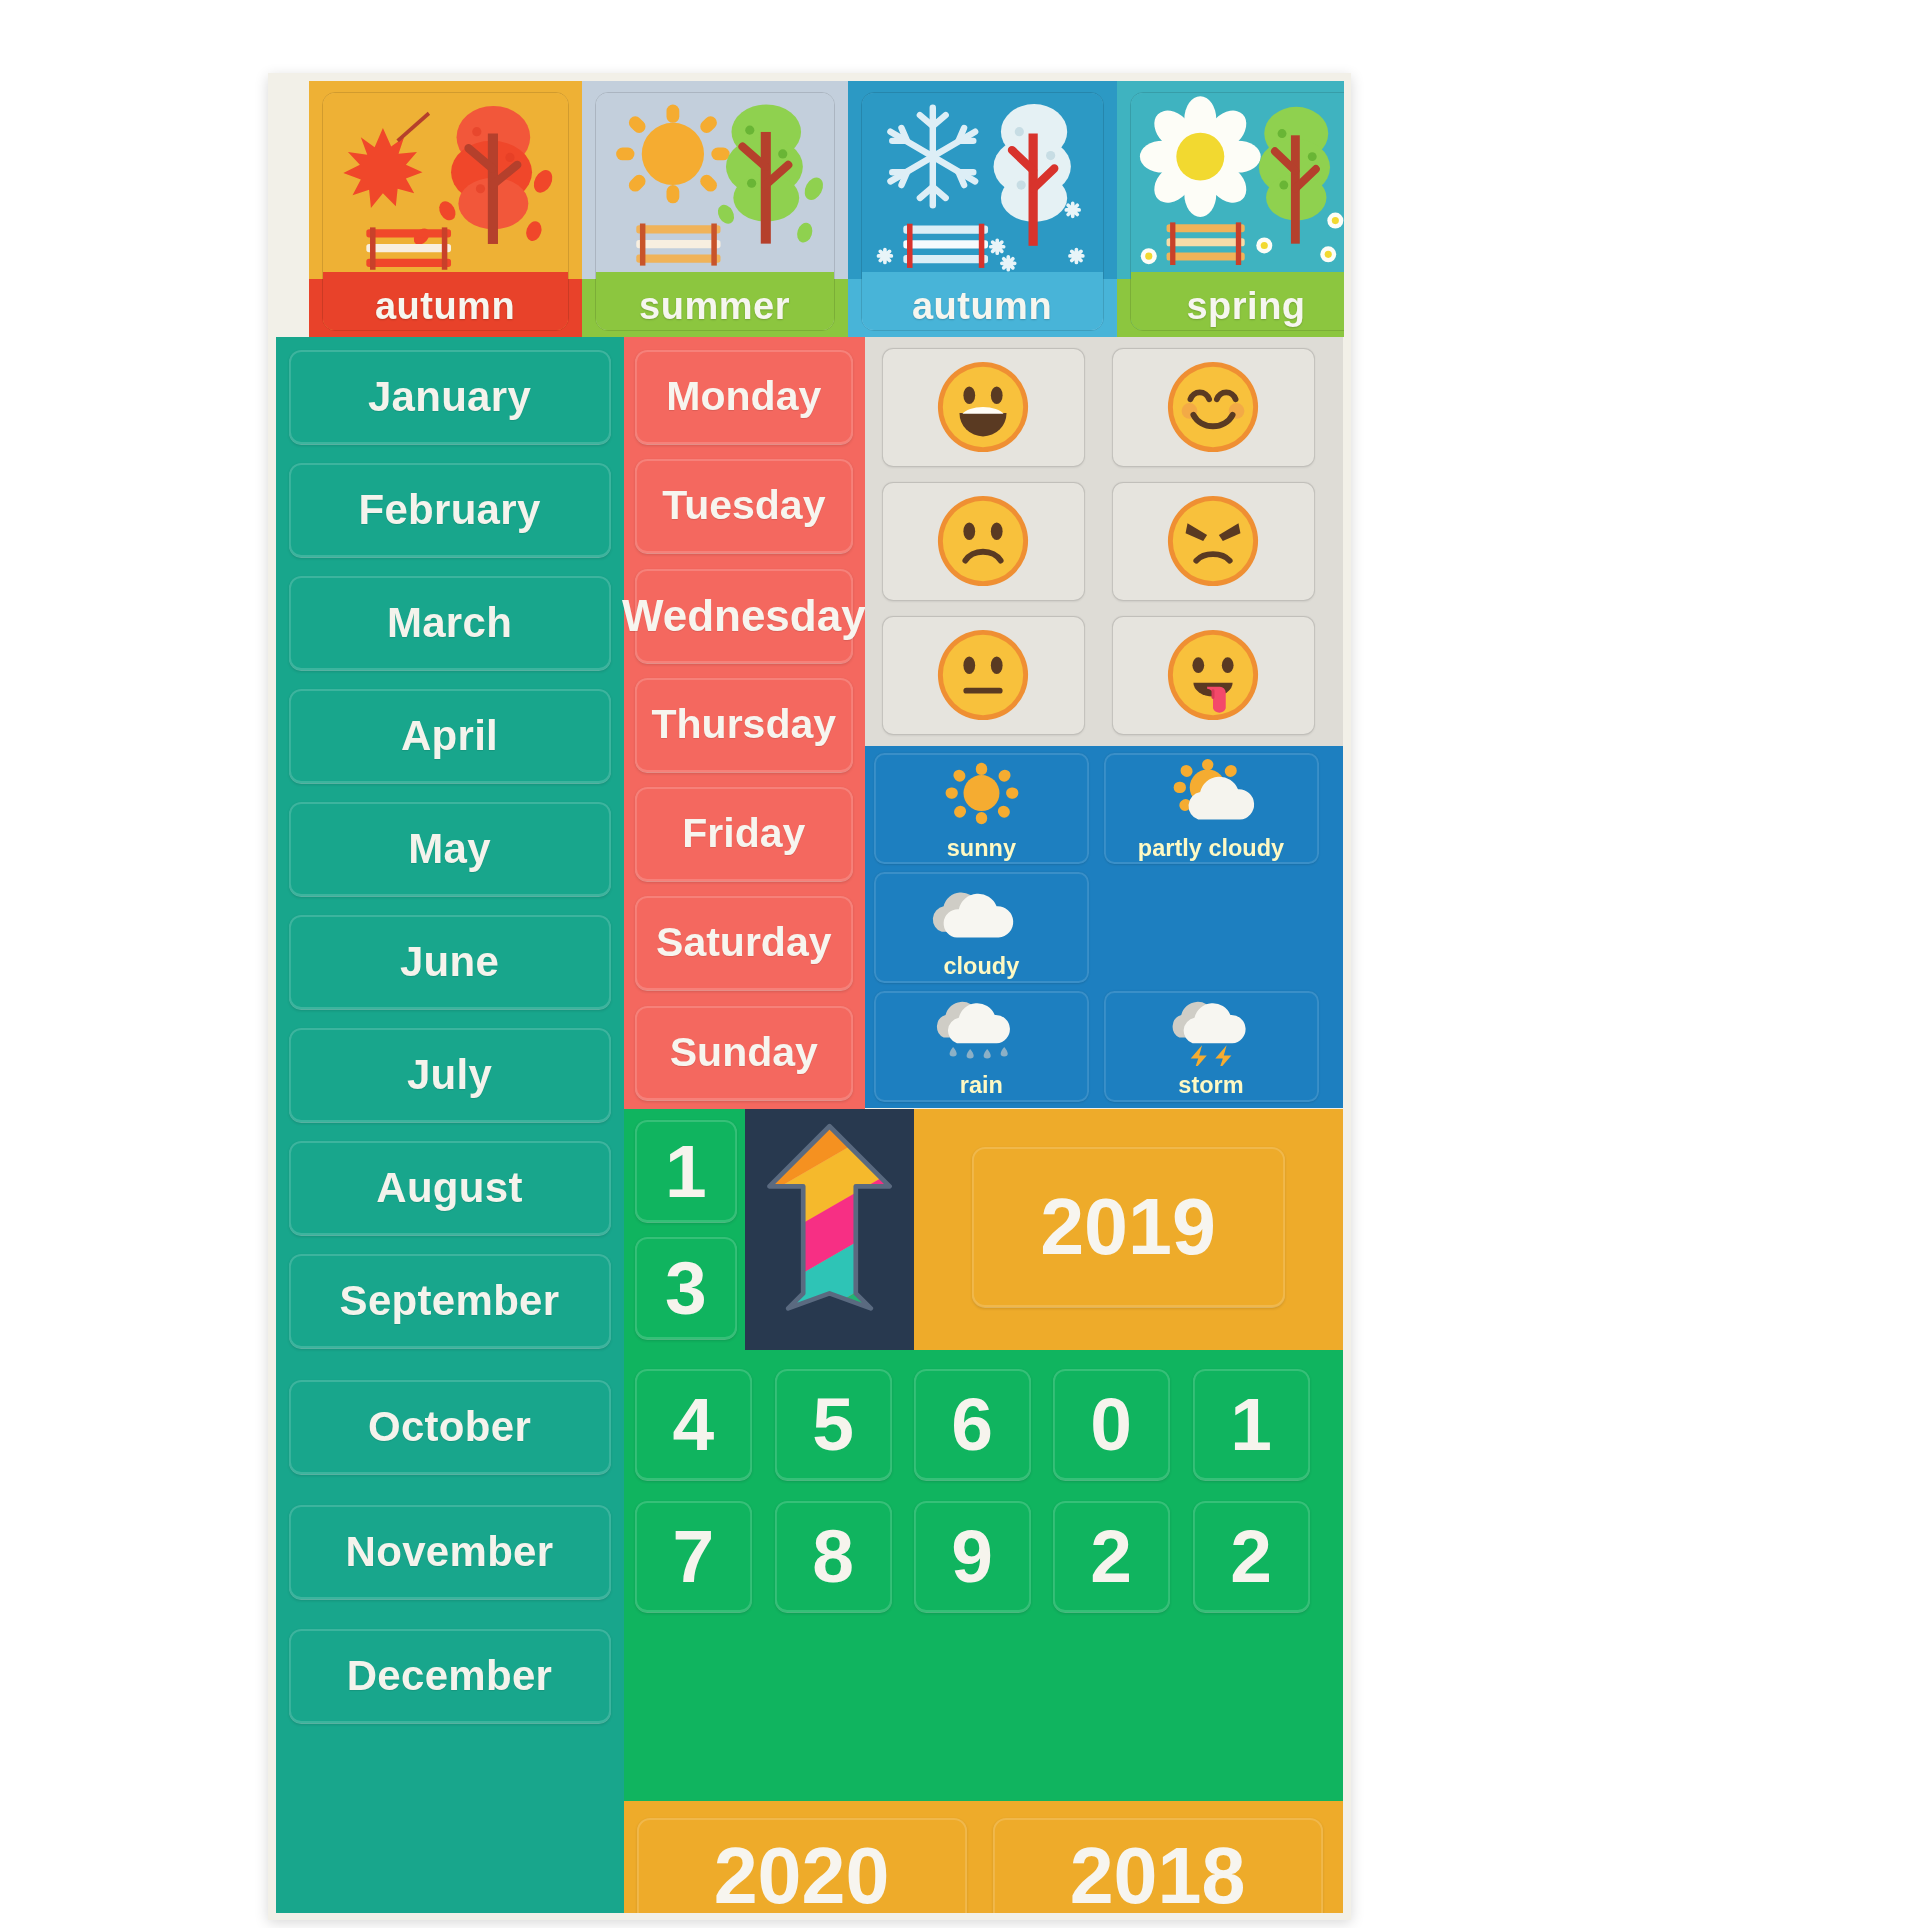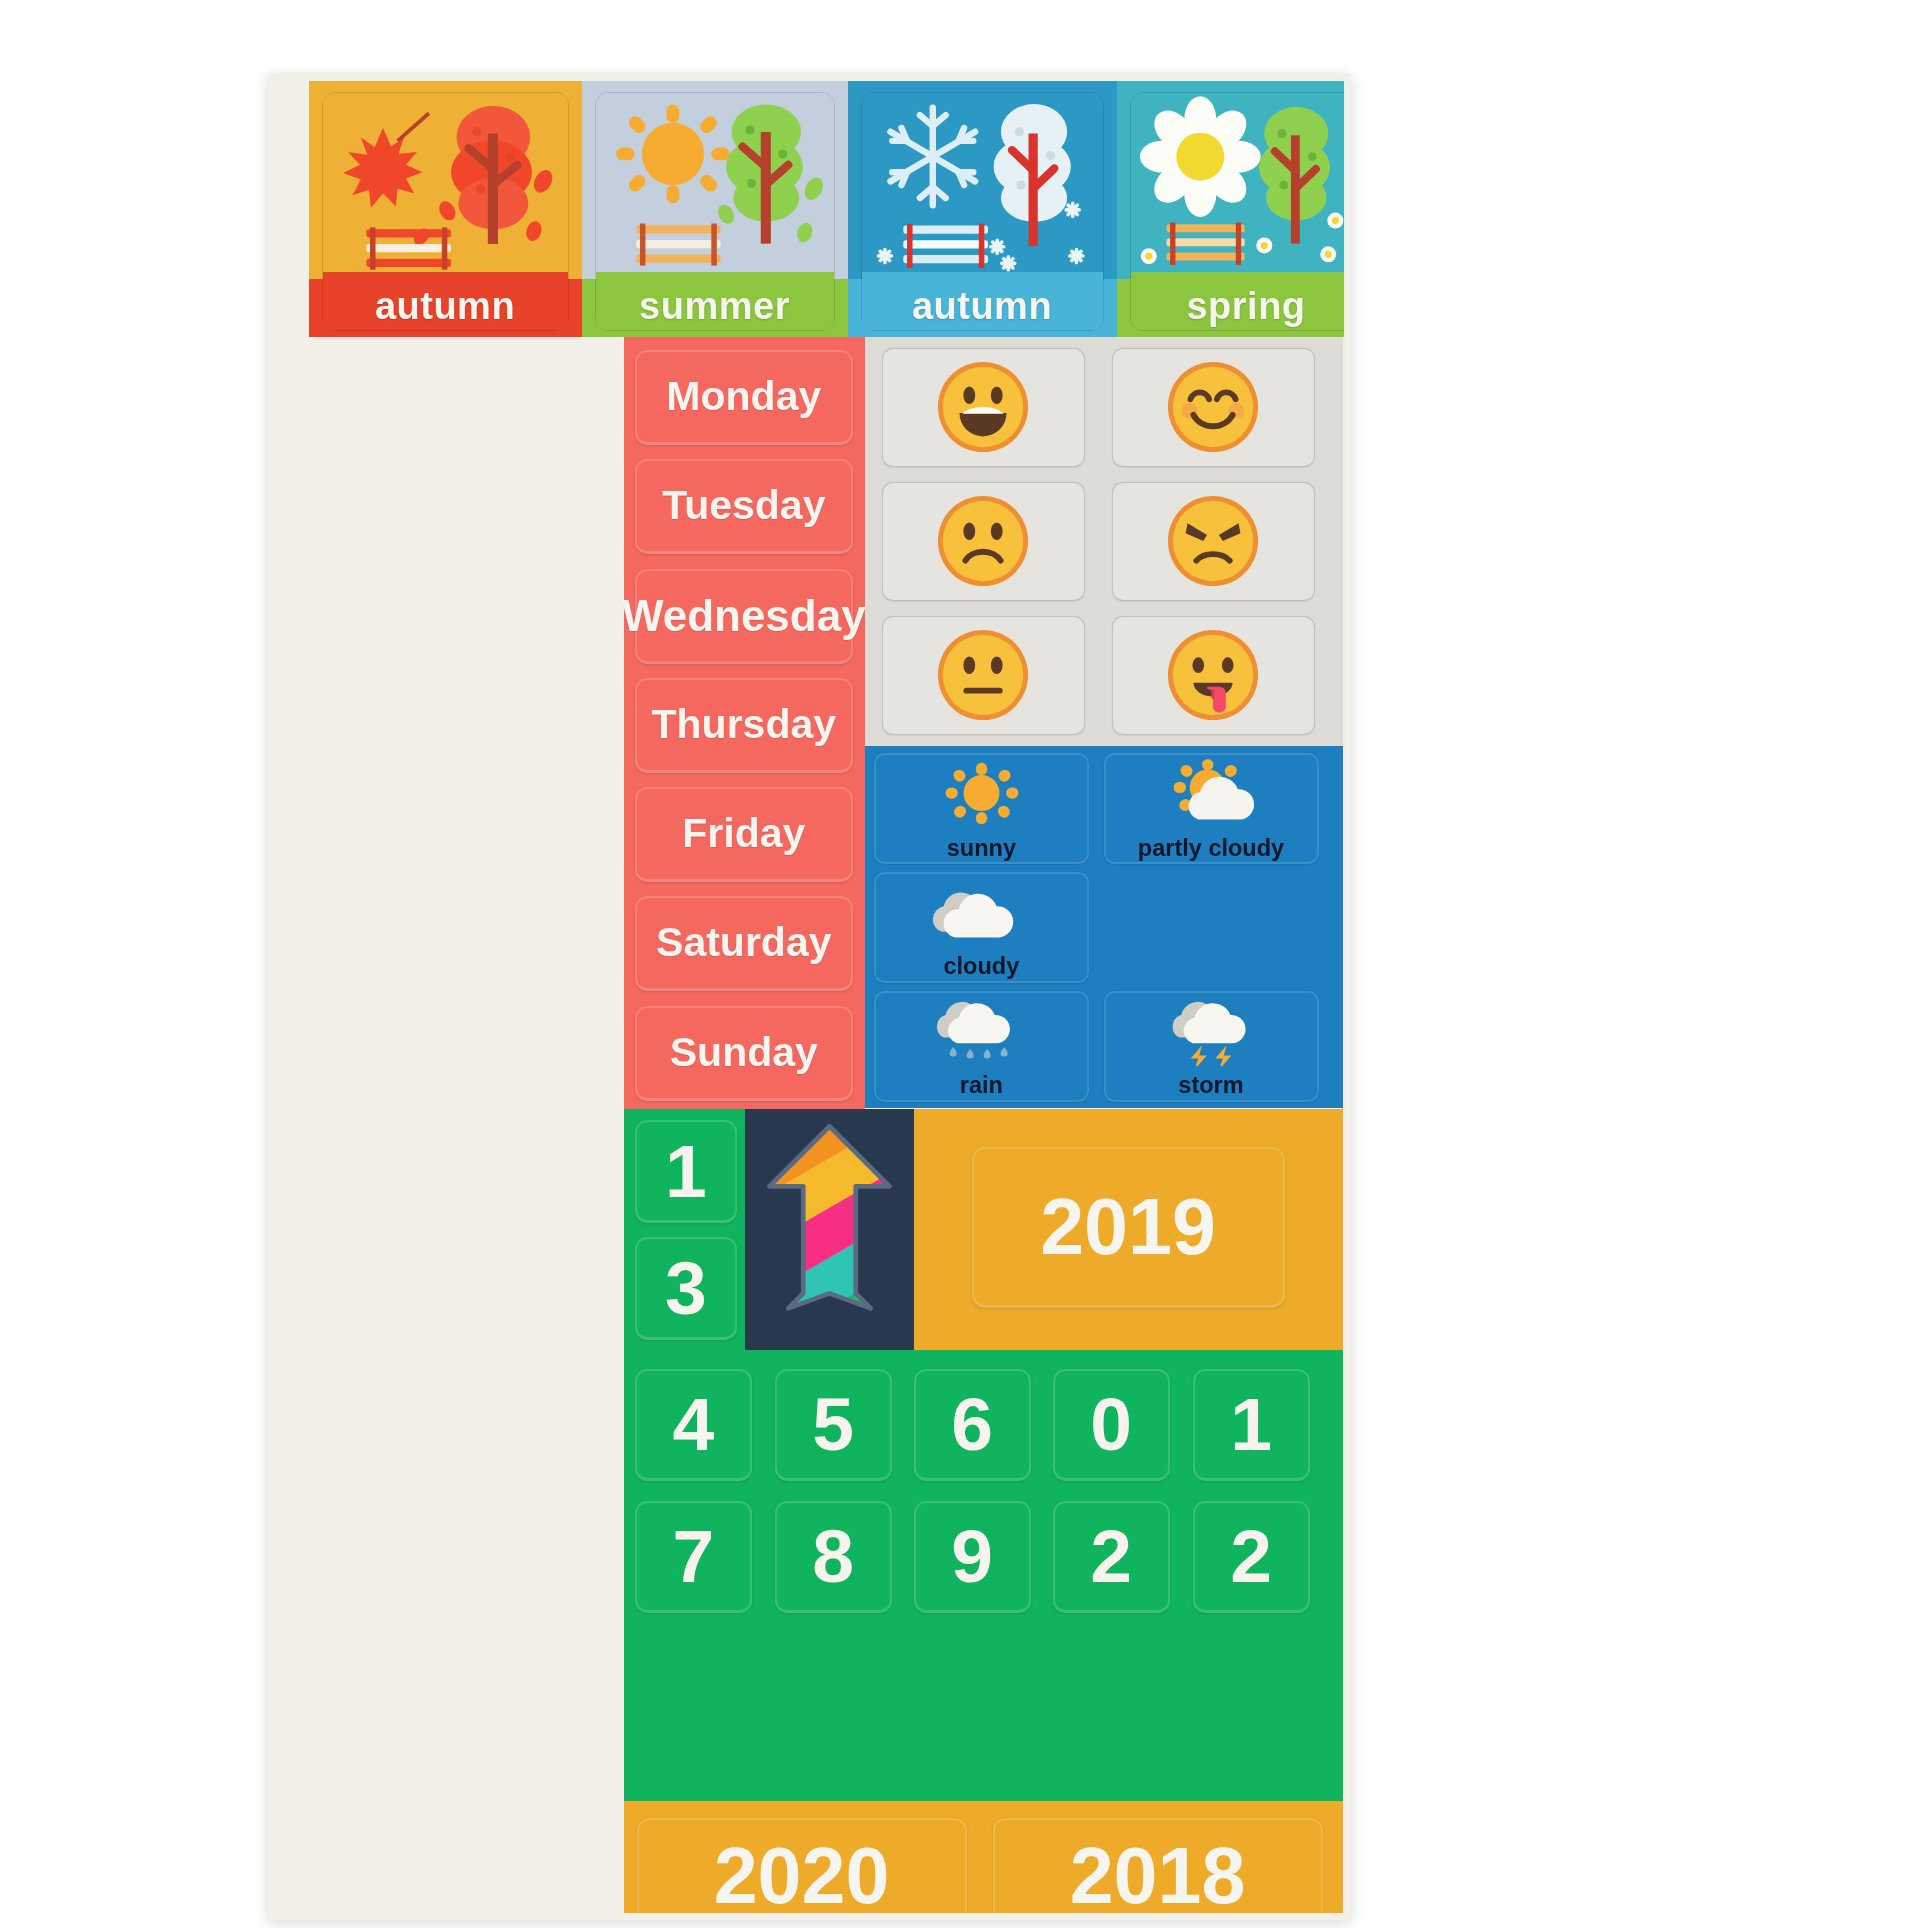--- a/index.html
+++ b/index.html
@@ -88,21 +88,21 @@
   }
 
   
   .weather{position:absolute; left:589px; top:409px; width:478px; height:362px; background:#1d7fc0;}
   .w-tile{
     position:absolute; width:215px; height:111px; border-radius:10.4px;
     box-shadow: inset 0 0 0 1.9px rgba(255,255,255,.13), 0 0.9px 1.9px rgba(0,0,0,.12);
     display:flex; flex-direction:column; align-items:center; justify-content:flex-end;
     padding-bottom:3.8px; box-sizing:border-box;
   }
-  .w-label{color:#0f172a; font-size:23.5px; font-weight:bold; line-height:1;}
+  .w-label{color:#fef9c3; font-size:23.5px; font-weight:bold; line-height:1;}
   .w-ico{position:absolute; top:5.6px; left:0; right:0; height:70px;}
 
   
   .numzone{position:absolute; left:348px; top:772px; width:719px; height:804px; background:#10b45f;}
   .logo-box{position:absolute; left:121px; top:0; width:169px; height:241px; background:#28394f;}
   .yearA{position:absolute; left:290px; top:0; width:429px; height:241px; background:#eeab2a;}
   .yearA-tile{
     position:absolute; left:58px; top:38px; width:313px; height:160px;
     border-radius:13px; background:#eeab2a;
     box-shadow: inset 0 0 0 1.9px rgba(255,255,255,.16), 0 0.9px 0 rgba(255,255,255,.25), 0 1.9px 2.8px rgba(0,0,0,.12);
@@ -317,20 +317,34 @@
           </svg>
         </div>
         <div class="season-band"></div>
         <div class="season-label">spring</div>
       </div>
     </div>
   </div>
 
   <div class="main">
 
+    <div class="months">
+      <div class="m-tile" style="top:13px">January</div>
+      <div class="m-tile" style="top:126px">February</div>
+      <div class="m-tile" style="top:239px">March</div>
+      <div class="m-tile" style="top:352px">April</div>
+      <div class="m-tile" style="top:465px">May</div>
+      <div class="m-tile" style="top:578px">June</div>
+      <div class="m-tile" style="top:691px">July</div>
+      <div class="m-tile" style="top:804px">August</div>
+      <div class="m-tile" style="top:917px">September</div>
+      <div class="m-tile" style="top:1043px">October</div>
+      <div class="m-tile" style="top:1168px">November</div>
+      <div class="m-tile" style="top:1292px">December</div>
+    </div>
 
     <div class="days">
       <div class="d-tile" style="top:13px">Monday</div>
       <div class="d-tile" style="top:122px">Tuesday</div>
       <div class="d-tile small" style="top:232px">Wednesday</div>
       <div class="d-tile" style="top:341px">Thursday</div>
       <div class="d-tile" style="top:450px">Friday</div>
       <div class="d-tile" style="top:559px">Saturday</div>
       <div class="d-tile" style="top:669px">Sunday</div>
     </div>

